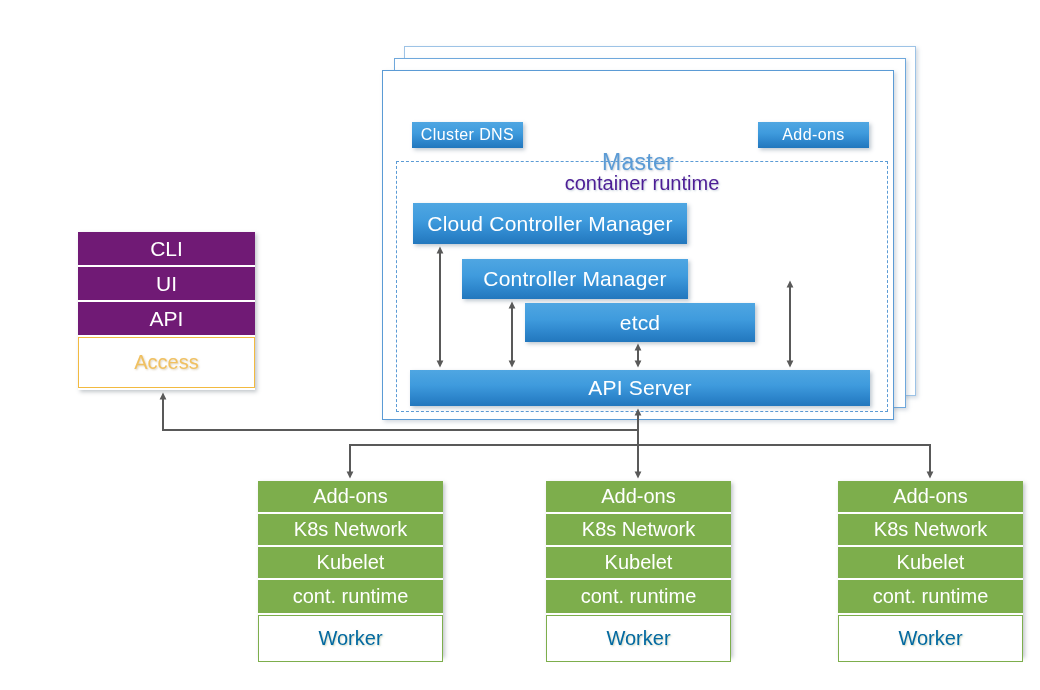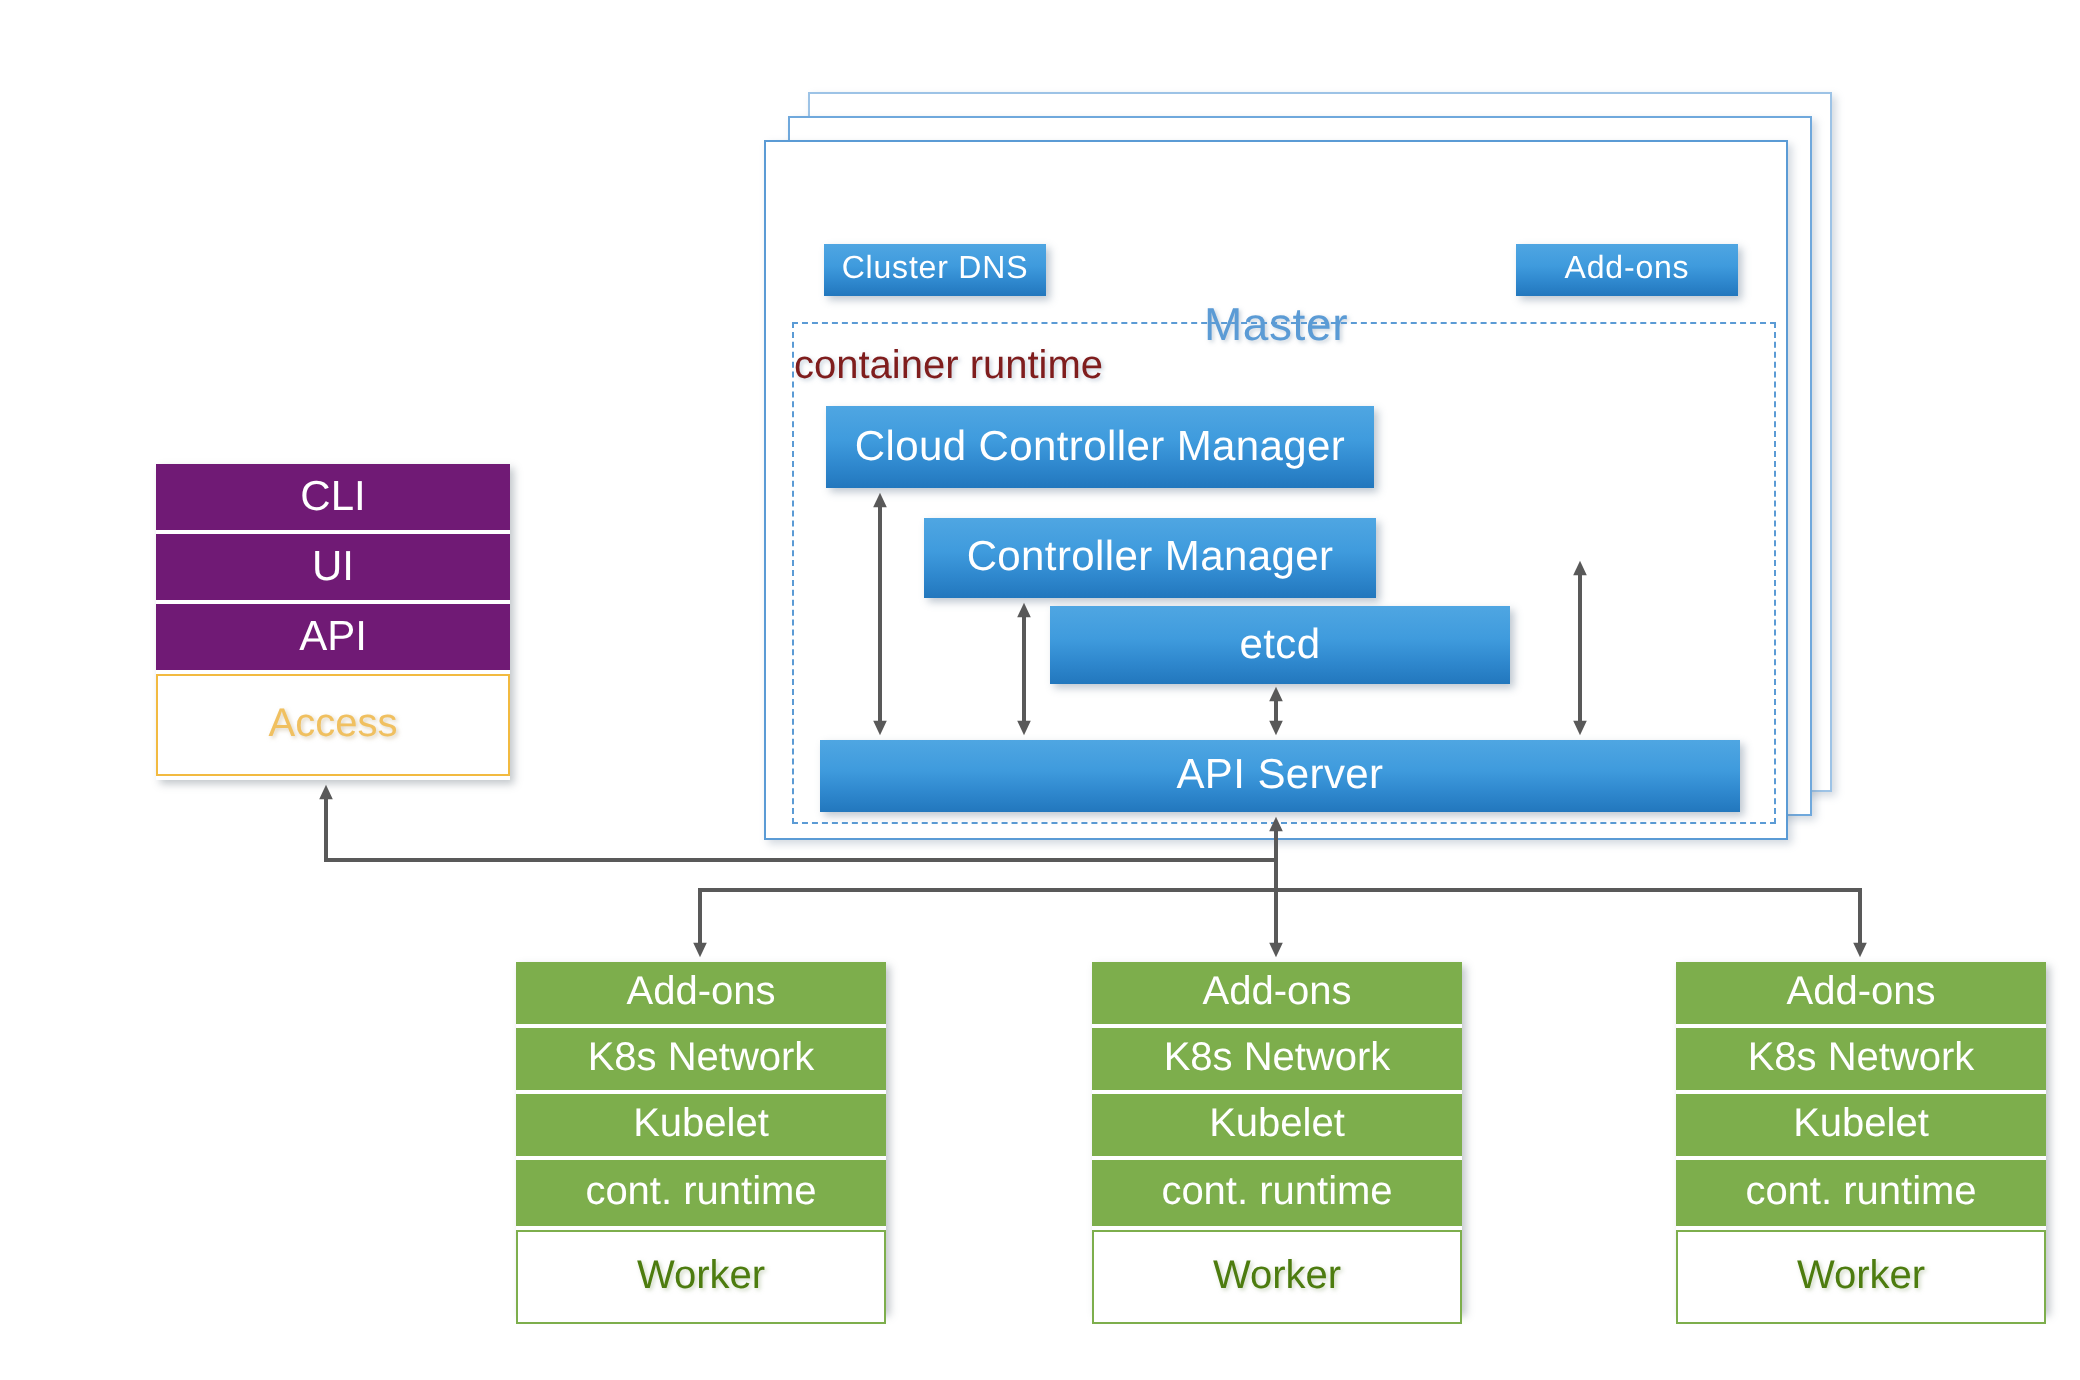--- a/index.html
+++ b/index.html
@@ -45,22 +45,23 @@
 
   
   .dashed-region {
     border: 1.6px dashed #5b9bd5;
     background: transparent;
   }
   .dashed-title {
     position: absolute;
     left: 0; right: 0;
     top: 10px;
-    font-size: 20px;
-    color: #7f1d1d;
+    text-align: center;
+    font-size: 20px;
+    color: #4c1d95;
     text-shadow: 1px 1px 2px rgba(150,170,190,0.55);
   }
 
   
   .bluebox {
     background: linear-gradient(to bottom, #4fa6e2 0%, #3f9bdd 42%, #2f88ce 72%, #2277bd 100%);
     color: #ffffff;
     display: flex;
     align-items: center;
     justify-content: center;
@@ -104,21 +105,21 @@
     color: #ffffff;
     display: flex;
     align-items: center;
     justify-content: center;
     font-size: 20px;
     border-bottom: 2px solid #ffffff;
   }
   .gfooter {
     background: #ffffff;
     border: 1px solid #7dae4c;
-    color: #4d7c0f;
+    color: #0369a1;
     display: flex;
     align-items: center;
     justify-content: center;
     font-size: 20px;
     text-shadow: 1px 1px 2px rgba(160,180,140,0.55);
   }
 
   svg.wires {
     position: absolute;
     left: 0; top: 0;

